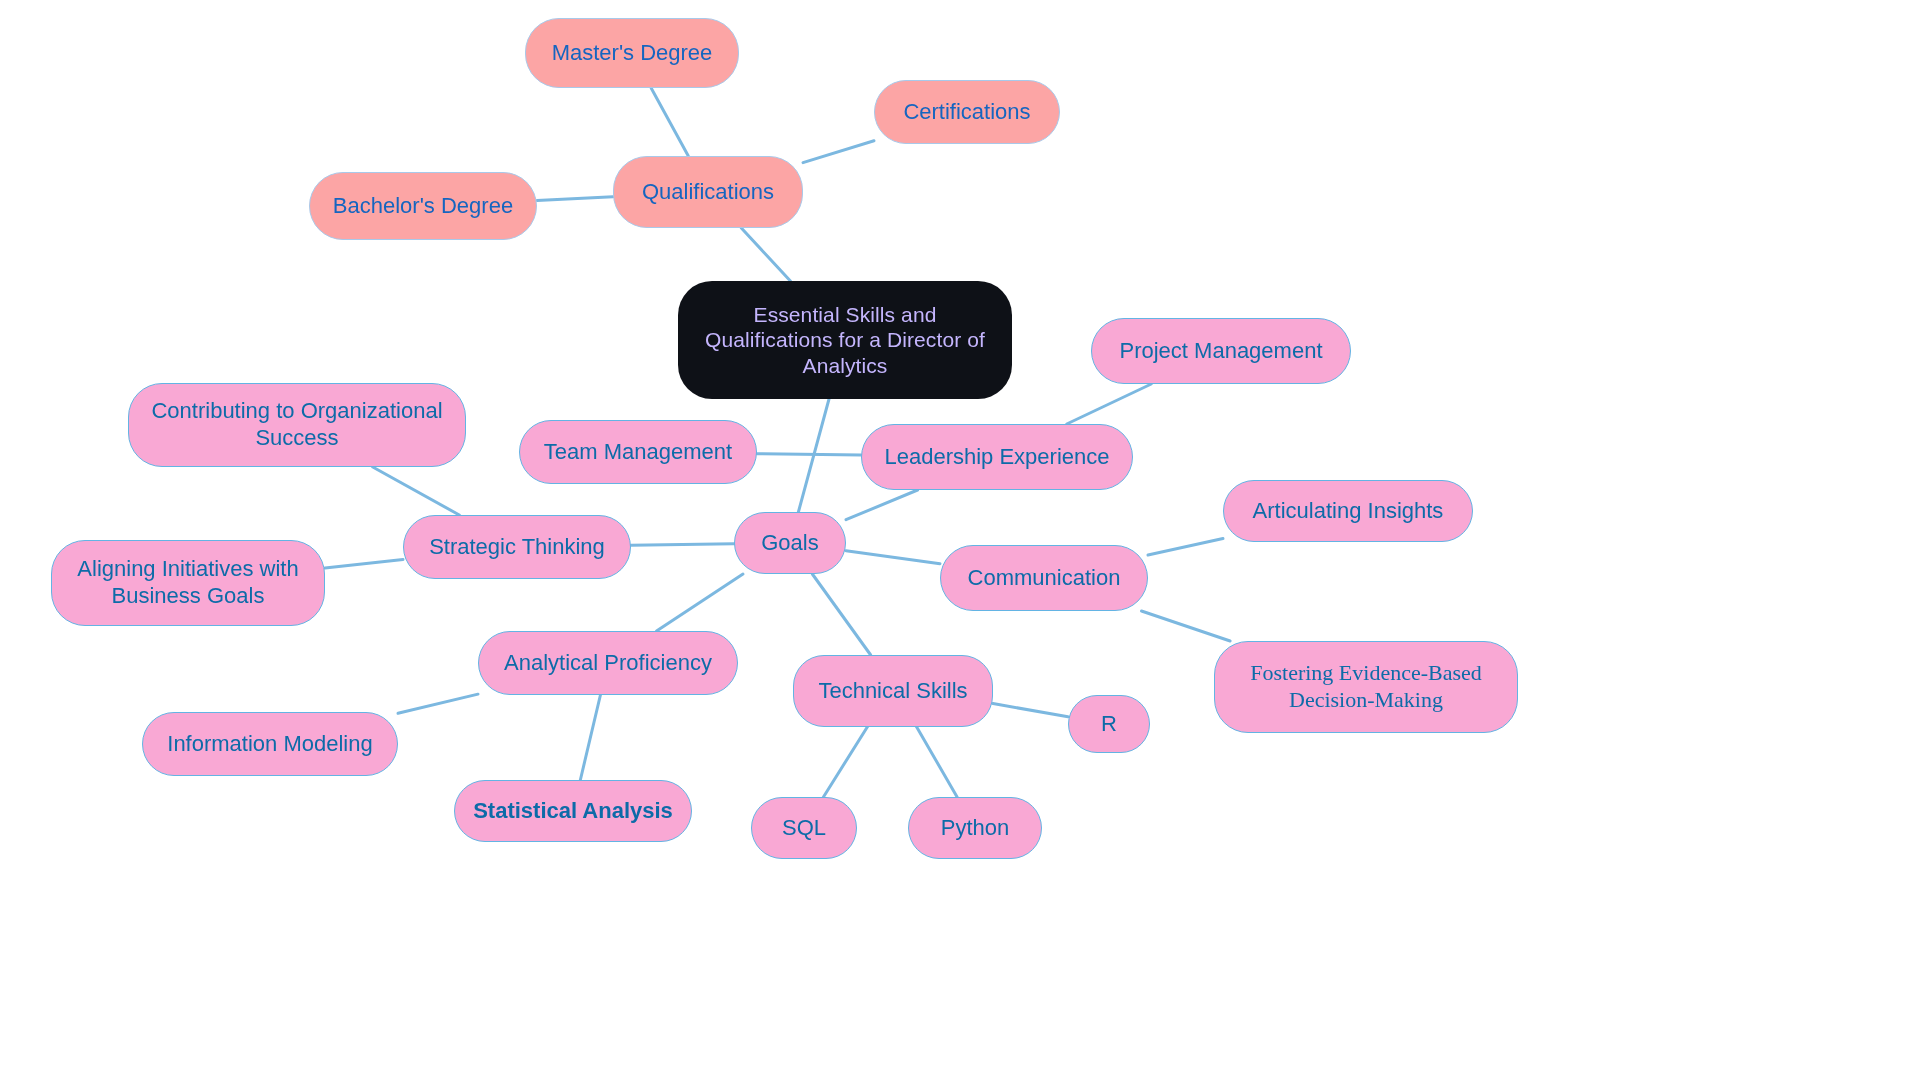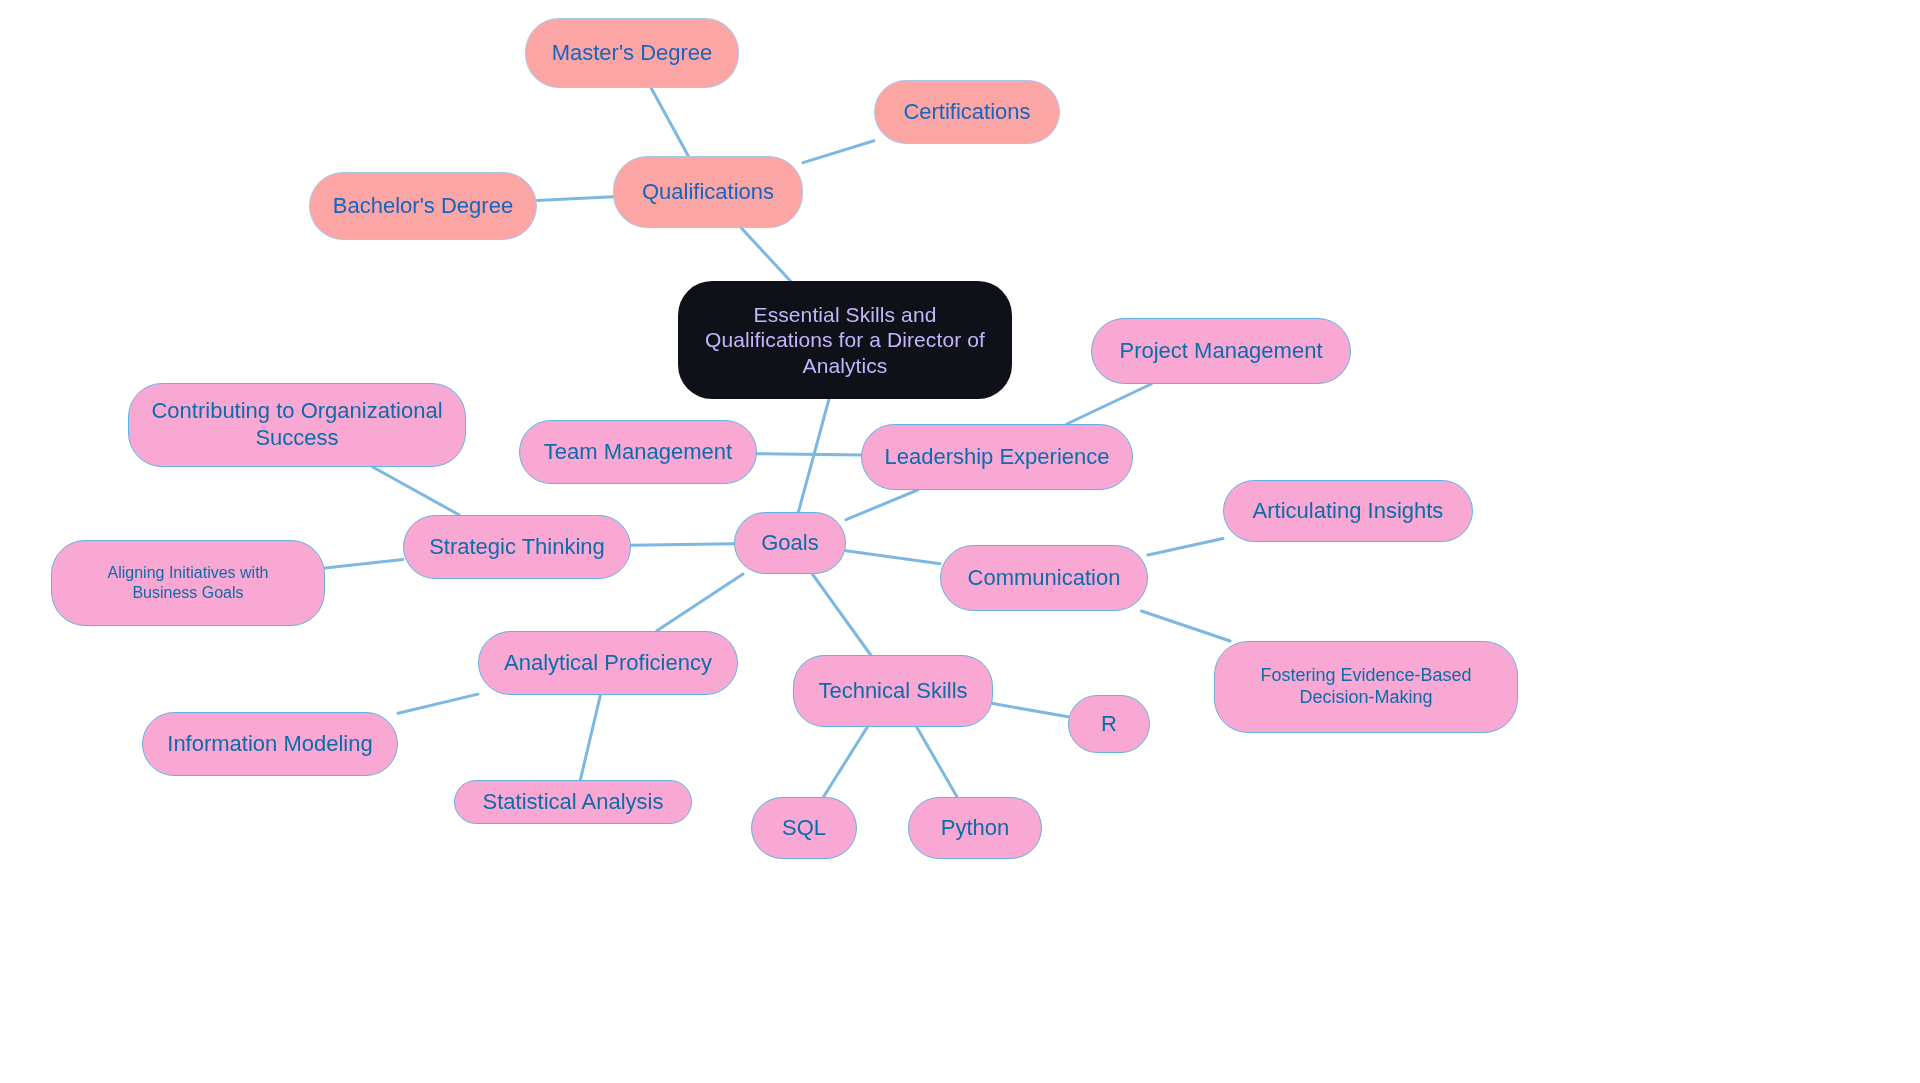--- a/index.html
+++ b/index.html
@@ -90,28 +90,28 @@
       <div class="node light" style="left: 613px; top: 156px; width: 190px; height: 72px; font-size: 22px; border-radius: 34px;">Qualifications</div>
       <div class="node light" style="left: 525px; top: 18px; width: 214px; height: 70px; font-size: 22px; border-radius: 34px;">Master's Degree</div>
       <div class="node light" style="left: 309px; top: 172px; width: 228px; height: 68px; font-size: 22px; border-radius: 34px;">Bachelor's Degree</div>
       <div class="node light" style="left: 874px; top: 80px; width: 186px; height: 64px; font-size: 22px; border-radius: 32px;">Certifications</div>
       <div class="node mid" style="left: 734px; top: 512px; width: 112px; height: 62px; font-size: 22px; border-radius: 31px;">Goals</div>
       <div class="node mid" style="left: 861px; top: 424px; width: 272px; height: 66px; font-size: 22px; border-radius: 33px;">Leadership Experience</div>
       <div class="node mid" style="left: 1091px; top: 318px; width: 260px; height: 66px; font-size: 22px; border-radius: 33px;">Project Management</div>
       <div class="node mid" style="left: 519px; top: 420px; width: 238px; height: 64px; font-size: 22px; border-radius: 32px;">Team Management</div>
       <div class="node mid" style="left: 940px; top: 545px; width: 208px; height: 66px; font-size: 22px; border-radius: 33px;">Communication</div>
       <div class="node mid" style="left: 1223px; top: 480px; width: 250px; height: 62px; font-size: 22px; border-radius: 31px;">Articulating Insights</div>
-      <div class="node mid" style="left: 1214px; top: 641px; width: 304px; height: 92px; font-size: 18px; border-radius: 34px;">Fostering Evidence-Based
+      <div class="node mid" style="left: 1214px; top: 641px; width: 304px; height: 92px; font-size: 22px; border-radius: 34px; font-family: Liberation Serif, serif;">Fostering Evidence-Based
 Decision-Making</div>
       <div class="node mid" style="left: 403px; top: 515px; width: 228px; height: 64px; font-size: 22px; border-radius: 32px;">Strategic Thinking</div>
       <div class="node mid" style="left: 128px; top: 383px; width: 338px; height: 84px; font-size: 22px; border-radius: 34px;">Contributing to Organizational
 Success</div>
-      <div class="node mid" style="left: 51px; top: 540px; width: 274px; height: 86px; font-size: 16px; border-radius: 34px;">Aligning Initiatives with
+      <div class="node mid" style="left: 51px; top: 540px; width: 274px; height: 86px; font-size: 22px; border-radius: 34px;">Aligning Initiatives with
 Business Goals</div>
       <div class="node mid" style="left: 478px; top: 631px; width: 260px; height: 64px; font-size: 22px; border-radius: 32px;">Analytical Proficiency</div>
       <div class="node mid" style="left: 142px; top: 712px; width: 256px; height: 64px; font-size: 22px; border-radius: 32px;">Information Modeling</div>
-      <div class="node mid" style="left: 454px; top: 780px; width: 238px; height: 44px; font-size: 22px; border-radius: 31px;">Statistical Analysis</div>
+      <div class="node mid" style="left: 454px; top: 780px; width: 238px; height: 62px; font-size: 22px; border-radius: 31px; font-weight: bold;">Statistical Analysis</div>
       <div class="node mid" style="left: 793px; top: 655px; width: 200px; height: 72px; font-size: 22px; border-radius: 31px;">Technical Skills</div>
       <div class="node mid" style="left: 751px; top: 797px; width: 106px; height: 62px; font-size: 22px; border-radius: 31px;">SQL</div>
       <div class="node mid" style="left: 908px; top: 797px; width: 134px; height: 62px; font-size: 22px; border-radius: 31px;">Python</div>
       <div class="node mid" style="left: 1068px; top: 695px; width: 82px; height: 58px; font-size: 22px; border-radius: 29px;">R</div>
     </div>
 </div>
 
 </body></html>

